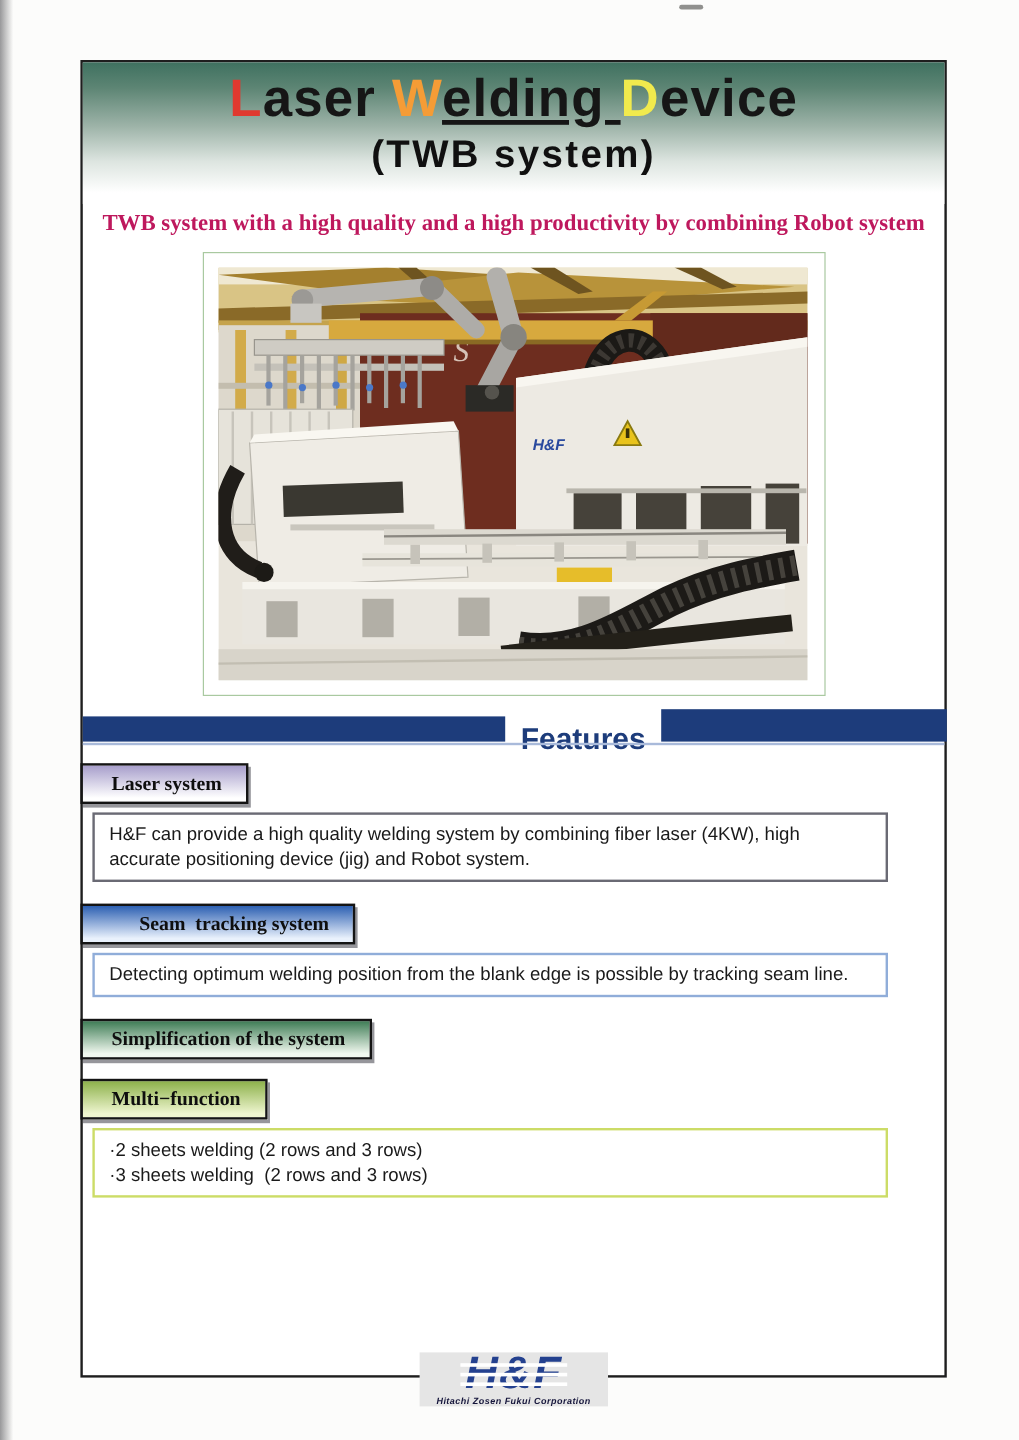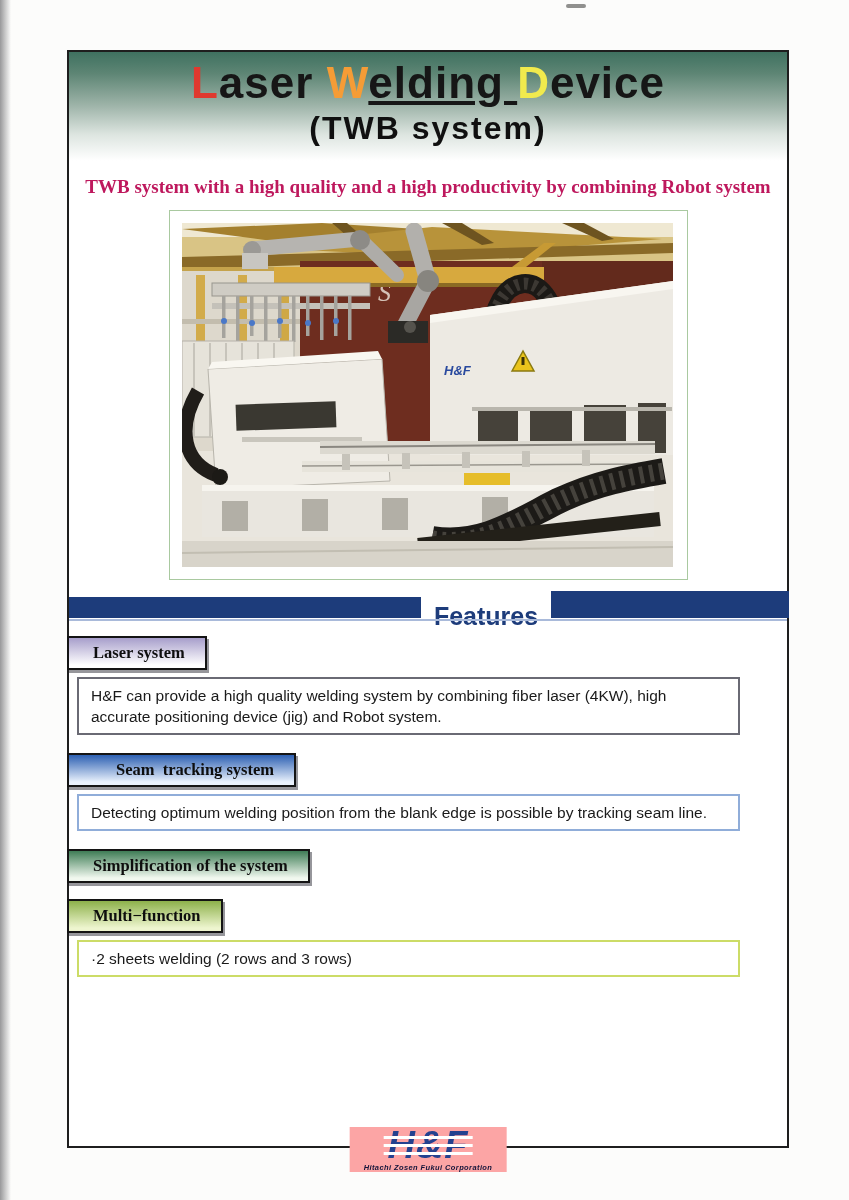--- a/index.html
+++ b/index.html
@@ -39,21 +39,21 @@
   .section-label{display:inline-block;border:2px solid #141414;font-weight:bold;font-size:16.5px;
     color:#0e0e0e;padding:5px 20px 5px 24px;margin:9px 0 7px -2px;white-space:pre;
     box-shadow:2px 3px 0 rgba(45,45,55,0.5);font-family:Liberation Serif, serif;}
   .section-label.first{margin-top:14px;}
   .desc-box{margin:0 47px 9px 8px;border:2px solid #888;padding:6px 12px;font-size:15.5px;
     line-height:1.36;color:#1a1a1a;}
   .desc-box .line{display:block;white-space:pre;}
 
   
   .footer-logo{position:absolute;left:50%;bottom:-26px;transform:translateX(-50%);
-    background:#fca5a5;padding:0 14px;text-align:center;}
+    background:#e5e5e5;padding:0 14px;text-align:center;}
   .hf-text{position:relative;display:inline-block;font-size:38px;line-height:0.95;
     font-weight:bold;font-style:italic;color:#24418f;letter-spacing:1px;}
   .hf-stripe{position:absolute;left:-4px;right:-4px;height:3px;background:#ffffff;}
   .hf-s1{top:9px;}.hf-s2{top:17px;}.hf-s3{top:25px;}
   .hf-company{font-size:7.5px;font-weight:bold;font-style:italic;color:#14143a;
     letter-spacing:0.4px;margin-top:0;white-space:nowrap;}
 </style>
 </head>
 <body>
 
@@ -258,20 +258,21 @@
 
 
     <div>
       <div class="section-label" style="background: linear-gradient(rgb(63, 125, 86) 0%, rgb(241, 248, 239) 90%);">Simplification of the system</div>
     </div>
 
     <div>
       <div class="section-label" style="background: linear-gradient(rgb(141, 177, 75) 0%, rgb(238, 245, 207) 90%);">Multi−function</div>
       <div class="desc-box" style="border-color: rgb(204, 220, 103);">
         <span class="line">·2 sheets welding (2 rows and 3 rows)</span>
+        <span class="line">·3 sheets welding  (2 rows and 3 rows)</span>
       </div>
     </div>
 
   </div>
 
   <div class="footer-logo">
     <div class="hf-text">
       <span>H&amp;F</span>
       <div class="hf-stripe hf-s1"></div>
       <div class="hf-stripe hf-s2"></div>

